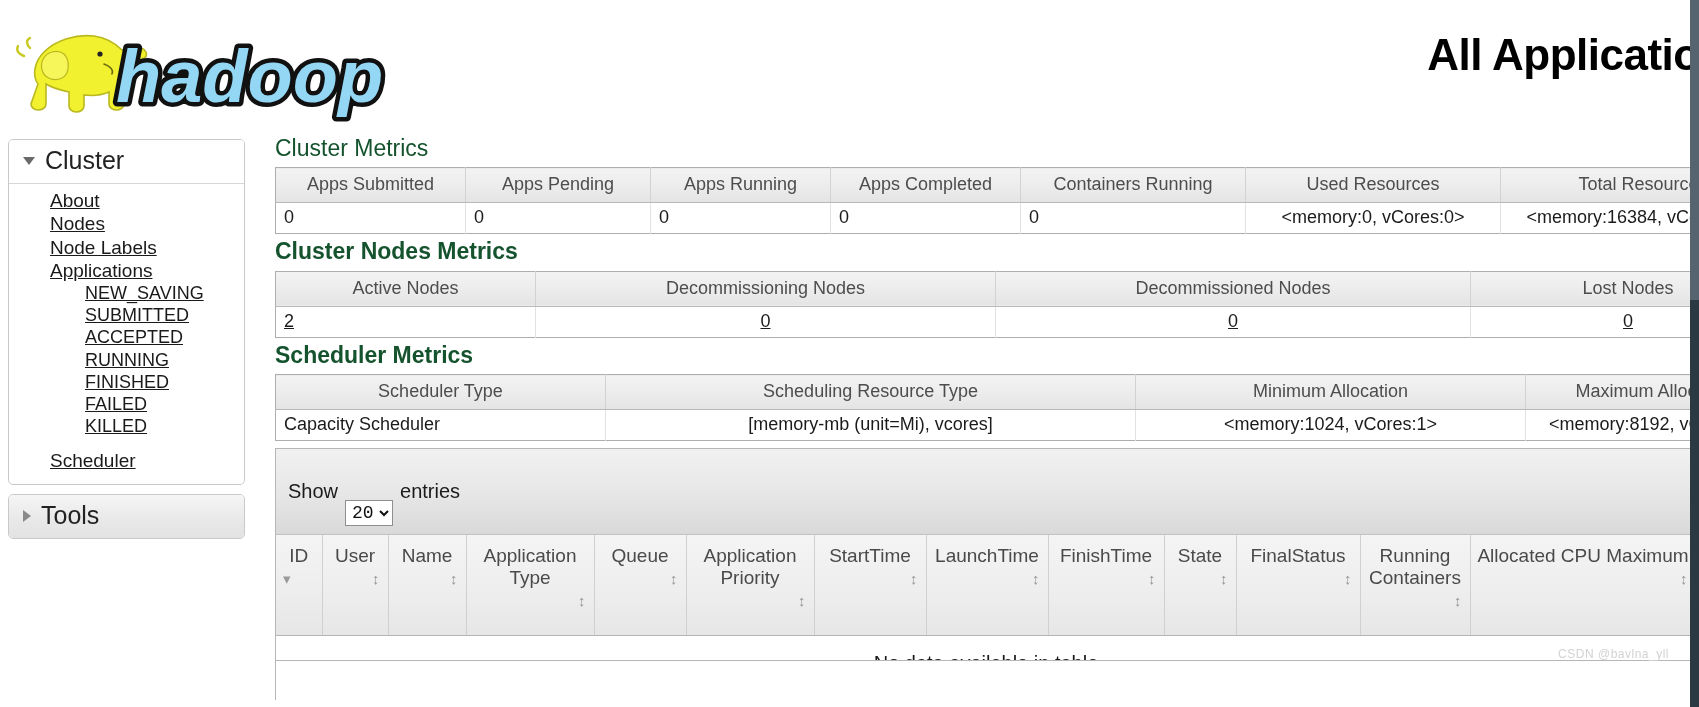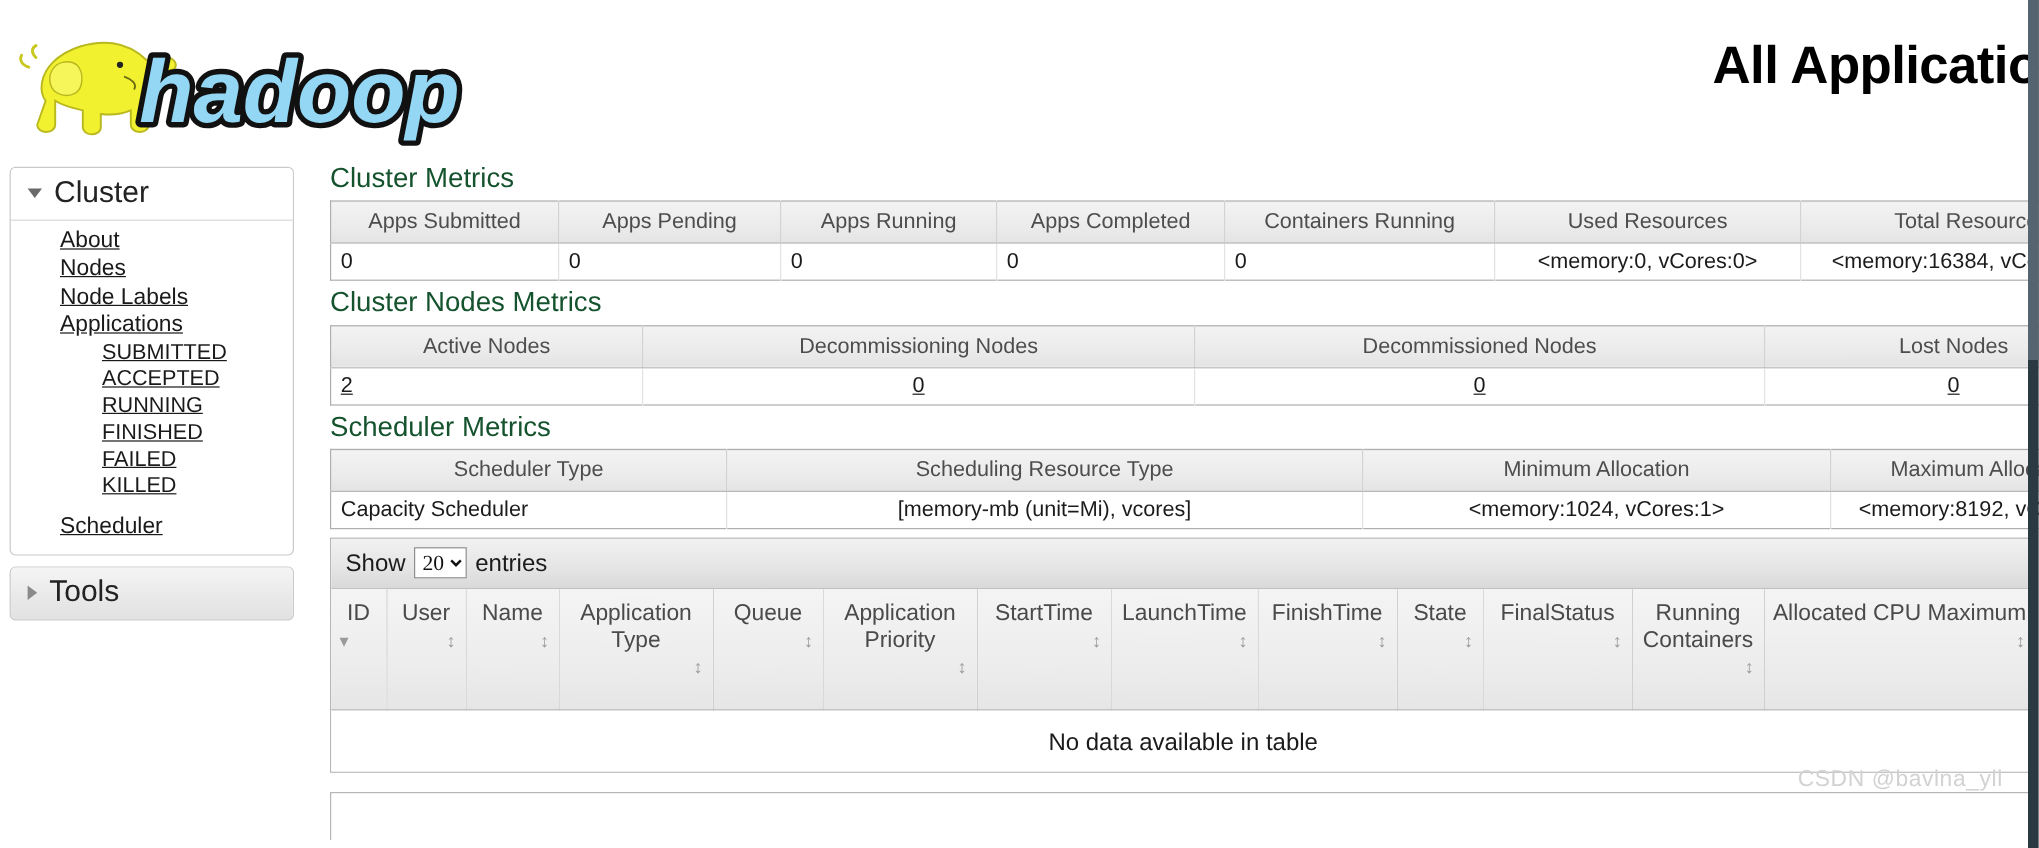--- a/index.html
+++ b/index.html
@@ -96,21 +96,21 @@
   .main {
     position: absolute; left: 275px; top: 135px;
     width: 1420px;
   }
   .section-title {
     font-size: 23px;
     color: #14532d;
     margin: 0 0 6px 0;
     line-height: 1.15;
   }
-  .section-title.tight { margin-top: 3px; }
+  .section-title.tight { margin-top: 3px; font-weight: bold; }
 
   table.metrics {
     border-collapse: collapse;
     table-layout: fixed;
     border: 1px solid #aeaeae;
     background: #fff;
     margin-bottom: 4px;
   }
   table.metrics th {
     background: linear-gradient(to bottom, #f3f3f3 0%, #ebebeb 60%, #e4e4e4 100%);
@@ -144,29 +144,30 @@
     margin-top: 7px;
     width: 1420px;
     overflow: hidden;
   }
   .dt-top {
     background: linear-gradient(to bottom, #f1f1f1 0%, #e6e6e6 55%, #d9d9d9 100%);
     border-bottom: 1px solid #c2c2c2;
     padding: 7px 10px 8px 12px;
     font-size: 20px;
     color: #1b1b1b;
-    display: flex; align-items: flex-end; gap: 7px;
+    display: flex; align-items: center; gap: 7px;
   }
   .dt-select {
-    font-family: Liberation Serif, serif;
+    font-family: Liberation Mono, monospace;
     font-size: 18px;
     padding: 1px 2px;
     border: 1px solid #8e8e8e;
     background: #fff;
     color: #111;
+    margin-top: 44px;
   }
   table.dt {
     border-collapse: collapse;
     table-layout: fixed;
     width: 1420px;
   }
   table.dt th {
     background: linear-gradient(to bottom, #f4f4f4 0%, #ededed 60%, #e6e6e6 100%);
     border-right: 1px solid #d0d0d0;
     border-bottom: 1px solid #b5b5b5;
@@ -201,21 +202,21 @@
     position: absolute;
     left: 275px; top: 660px;
     width: 1420px; height: 40px;
     border: 1px solid #b6b6b6;
     border-bottom: none;
     background: #fff;
   }
   .watermark {
     position: absolute;
     right: 30px; bottom: 46px;
-    font-size: 19px;
+    font-size: 12px;
     color: #d2d2d2;
     letter-spacing: 0.5px;
   }
 </style>
 </head>
 <body>
 
 <div class="header">
   <div class="logo">
     <svg width="420" height="108" viewBox="0 0 420 108" xmlns="http://www.w3.org/2000/svg">
@@ -243,20 +244,21 @@
     <div class="panel-head">
       <span class="tri"></span>
       <span>Cluster</span>
     </div>
     <div class="panel-body">
       <a class="nav-link" href="#">About</a>
       <a class="nav-link" href="#">Nodes</a>
       <a class="nav-link" href="#">Node Labels</a>
       <a class="nav-link" href="#">Applications</a>
 
+      <a class="nav-link sub" href="#">NEW_SAVING</a>
       <a class="nav-link sub" href="#">SUBMITTED</a>
       <a class="nav-link sub" href="#">ACCEPTED</a>
       <a class="nav-link sub" href="#">RUNNING</a>
       <a class="nav-link sub" href="#">FINISHED</a>
       <a class="nav-link sub" href="#">FAILED</a>
       <a class="nav-link sub" href="#">KILLED</a>
 
       <div class="nav-gap"></div>
       <a class="nav-link" href="#">Scheduler</a>
     </div>

